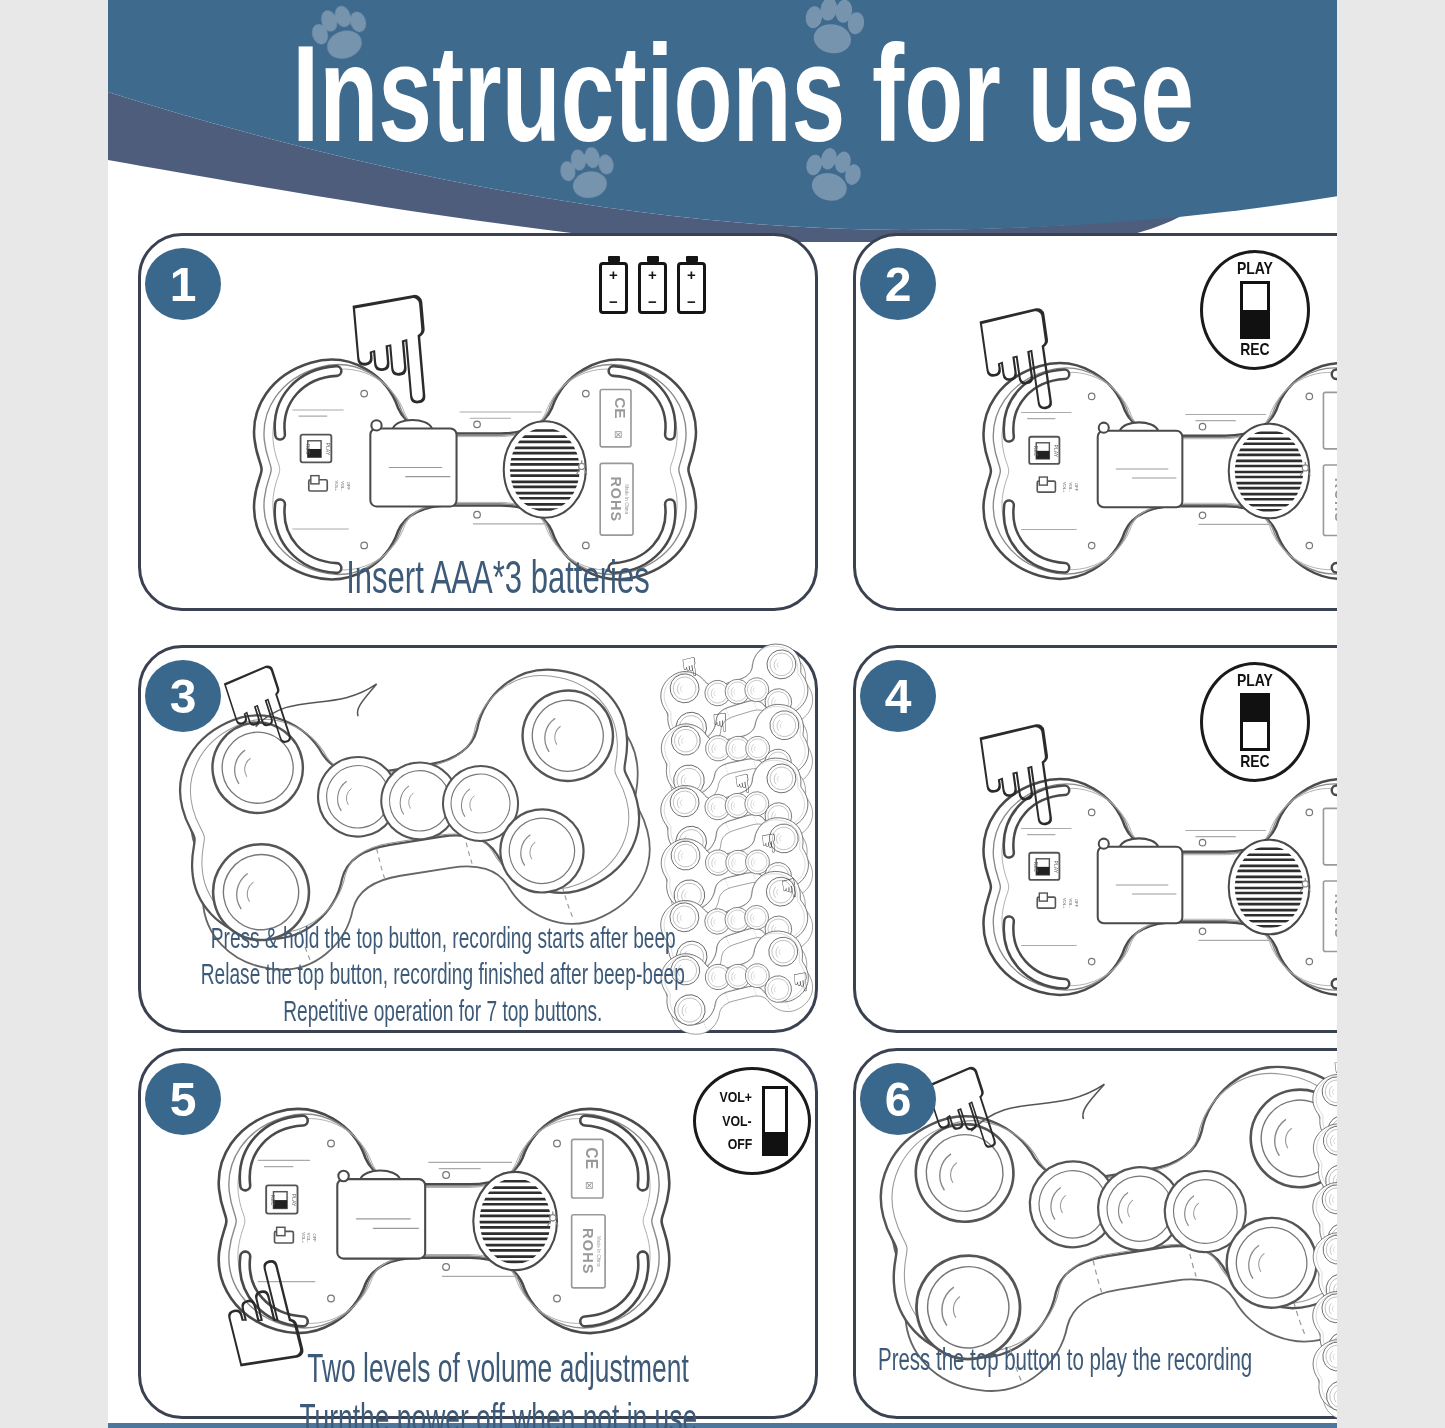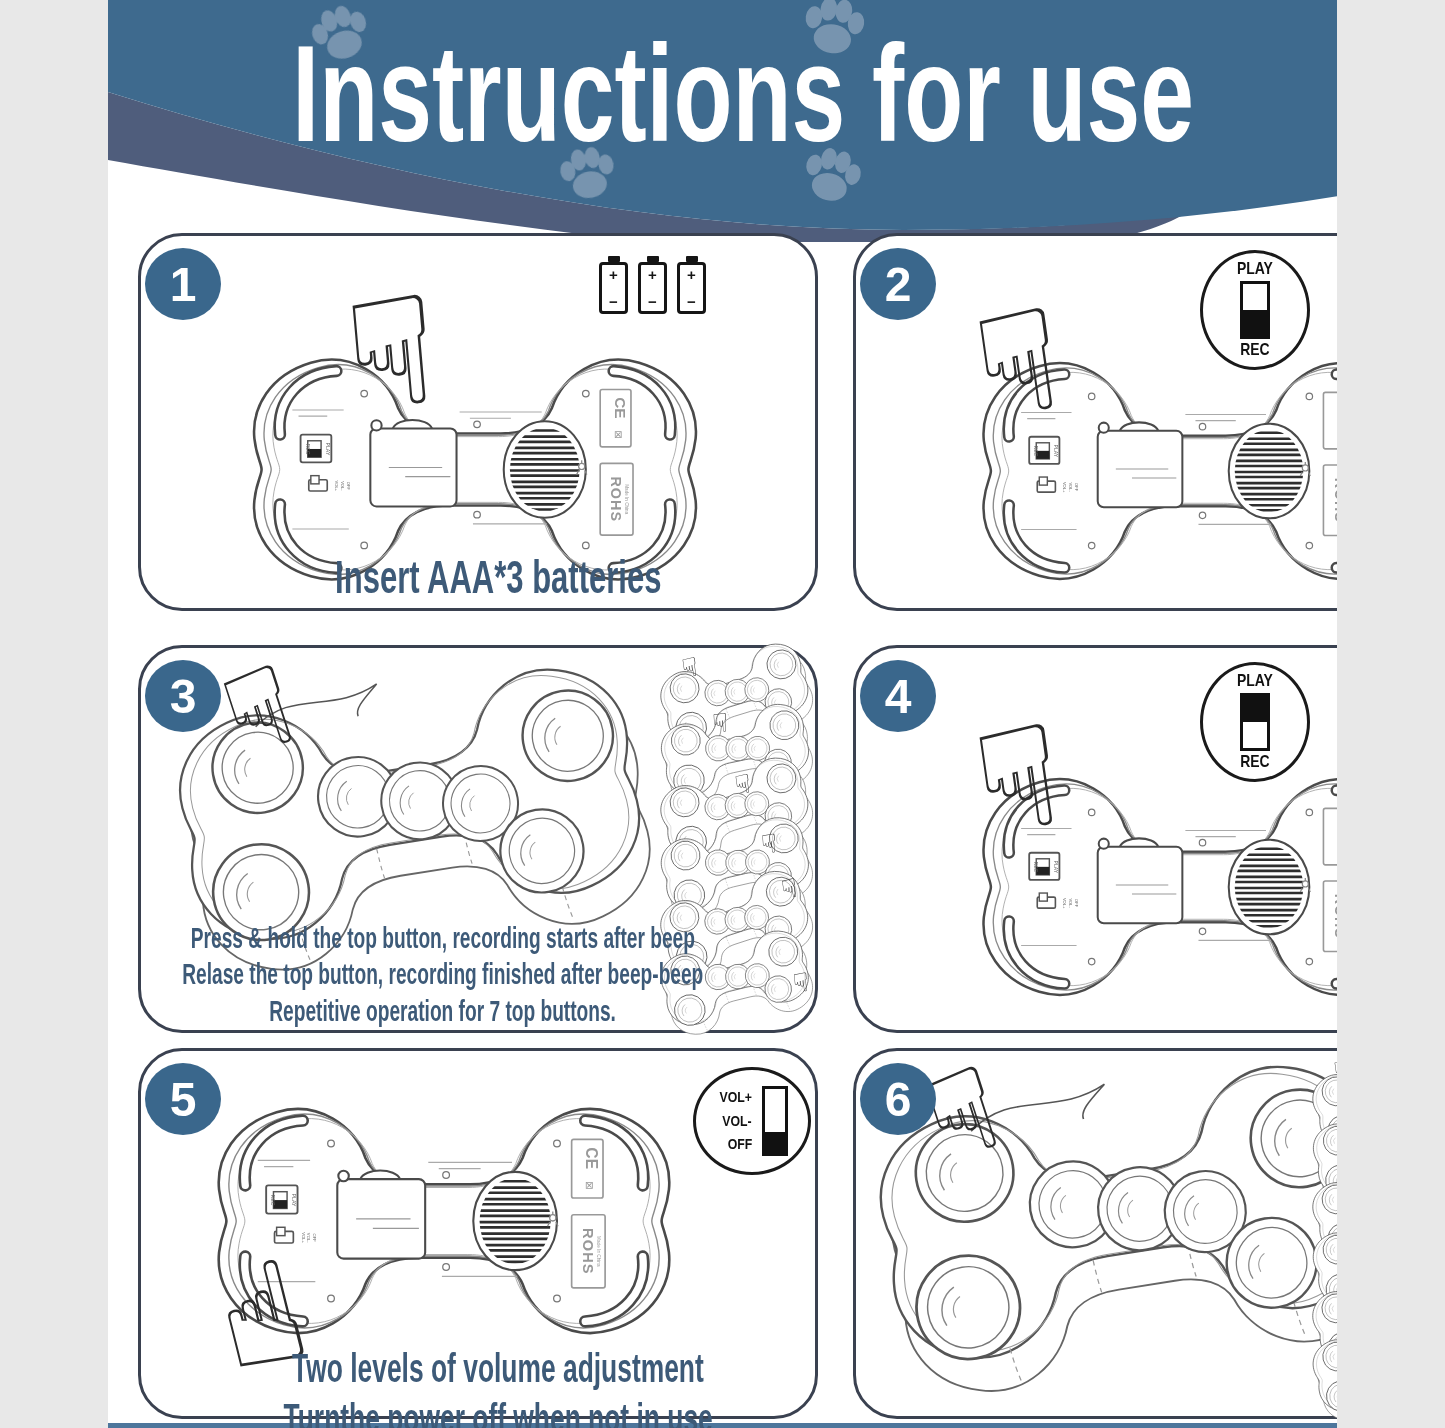--- a/index.html
+++ b/index.html
@@ -18,21 +18,21 @@
 
   
   .panel{position:absolute;background:#fff;border:3px solid var(--panel_border);border-radius:44px}
   .badge{position:absolute;left:4px;top:12px;width:76px;height:72px;border-radius:50%;
          background:var(--badge);color:#fff;display:flex;align-items:center;justify-content:center;
          font-size:48px;font-weight:bold;z-index:5}
   .art{position:absolute;z-index:1}
   .hand{position:absolute;font-family:"DejaVu Sans",sans-serif;color:#2b2b2b;z-index:4;line-height:1}
 
   .cap{position:absolute;display:flex;flex-direction:column;align-items:center;color:var(--caption);
-       font-weight:bold;z-index:6}
+       font-weight:normal;z-index:6}
   .cap span{white-space:pre;transform:scaleX(.66);line-height:1.25}
   .cap.left{align-items:flex-start}
   .cap.left span{transform-origin:left center}
 
   
   .batteries{position:absolute;display:flex;gap:10px;z-index:3}
   .batt{width:29px;height:52px;border:3.5px solid #151515;border-radius:4px;background:#fff;position:relative;
         display:flex;flex-direction:column;justify-content:space-between;align-items:center;padding:2px 0}
   .batt::before{content:"";position:absolute;top:-9px;left:50%;transform:translateX(-50%);
                 width:12px;height:6px;background:#151515;border-radius:1px}
@@ -332,16 +332,19 @@
         </svg><span class="mini-hand" style="left:80px;top:10px">☟</span></div>
     <div class="mini" style="left:455px;top:162px;transform:rotate(-4deg)"><svg viewBox="0 0 620 400">
           <use href="#bone3dWrap"></use>
         </svg><span class="mini-hand" style="left:104px;top:14px">☟</span></div>
     <div class="mini" style="left:455px;top:216px;transform:rotate(-9deg)"><svg viewBox="0 0 620 400">
           <use href="#bone3dWrap"></use>
         </svg><span class="mini-hand" style="left:128px;top:8px">☟</span></div>
     <div class="mini" style="left:455px;top:268px;transform:rotate(-5deg)"><svg viewBox="0 0 620 400">
           <use href="#bone3dWrap"></use>
         </svg><span class="mini-hand" style="left:134px;top:42px">☟</span></div>
+    <div class="cap left" style="top:290px;left:22px;right:auto">
+      <span style="font-size:31px">Press the top button to play the recording</span>
+    </div>
   </section>
 
   <div class="bottom-bar"></div>
 </div>
 
 </body></html>

